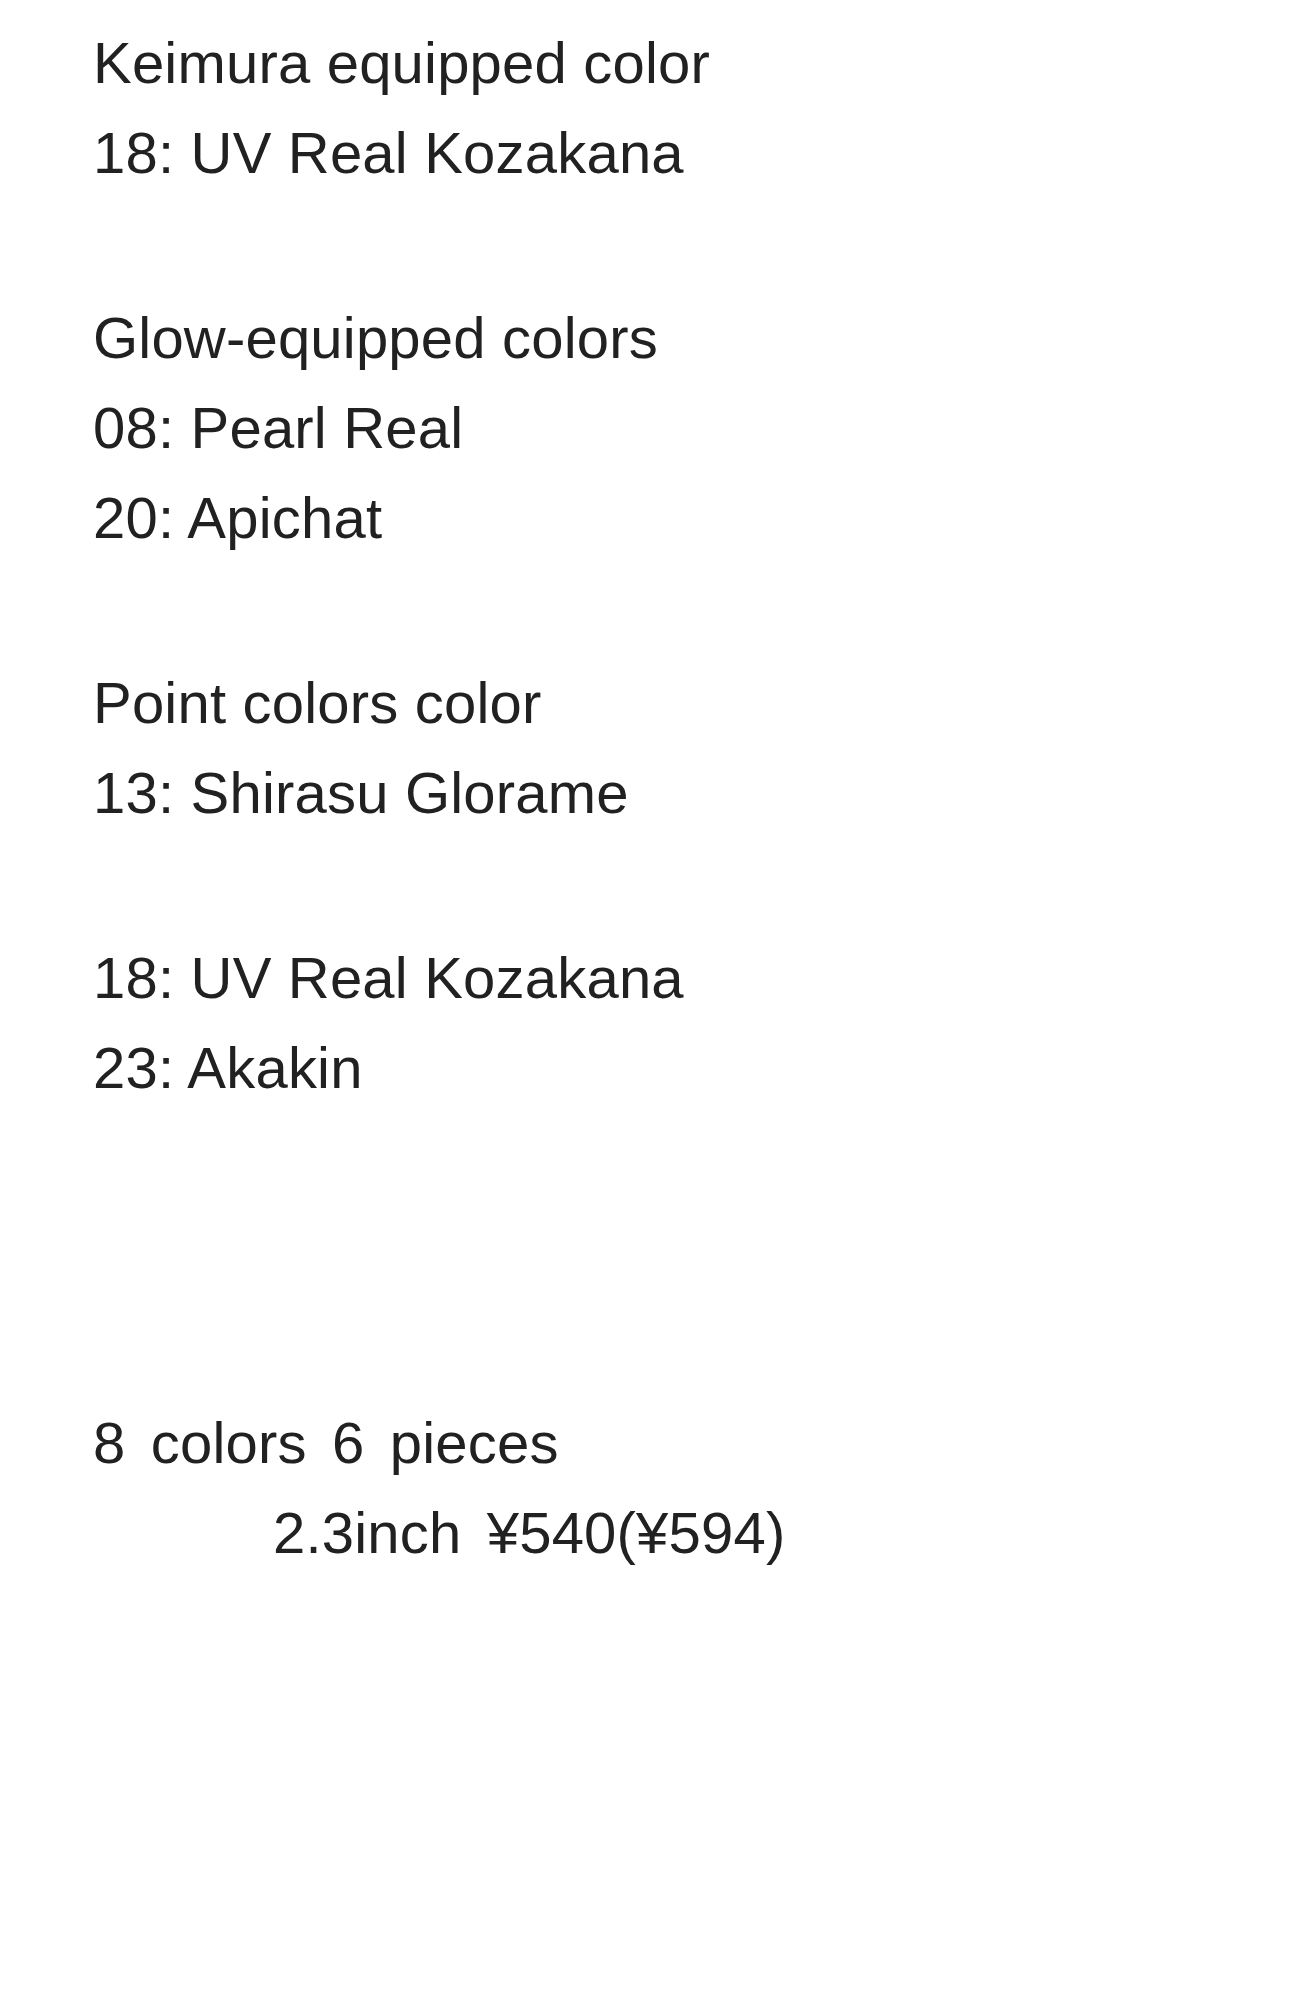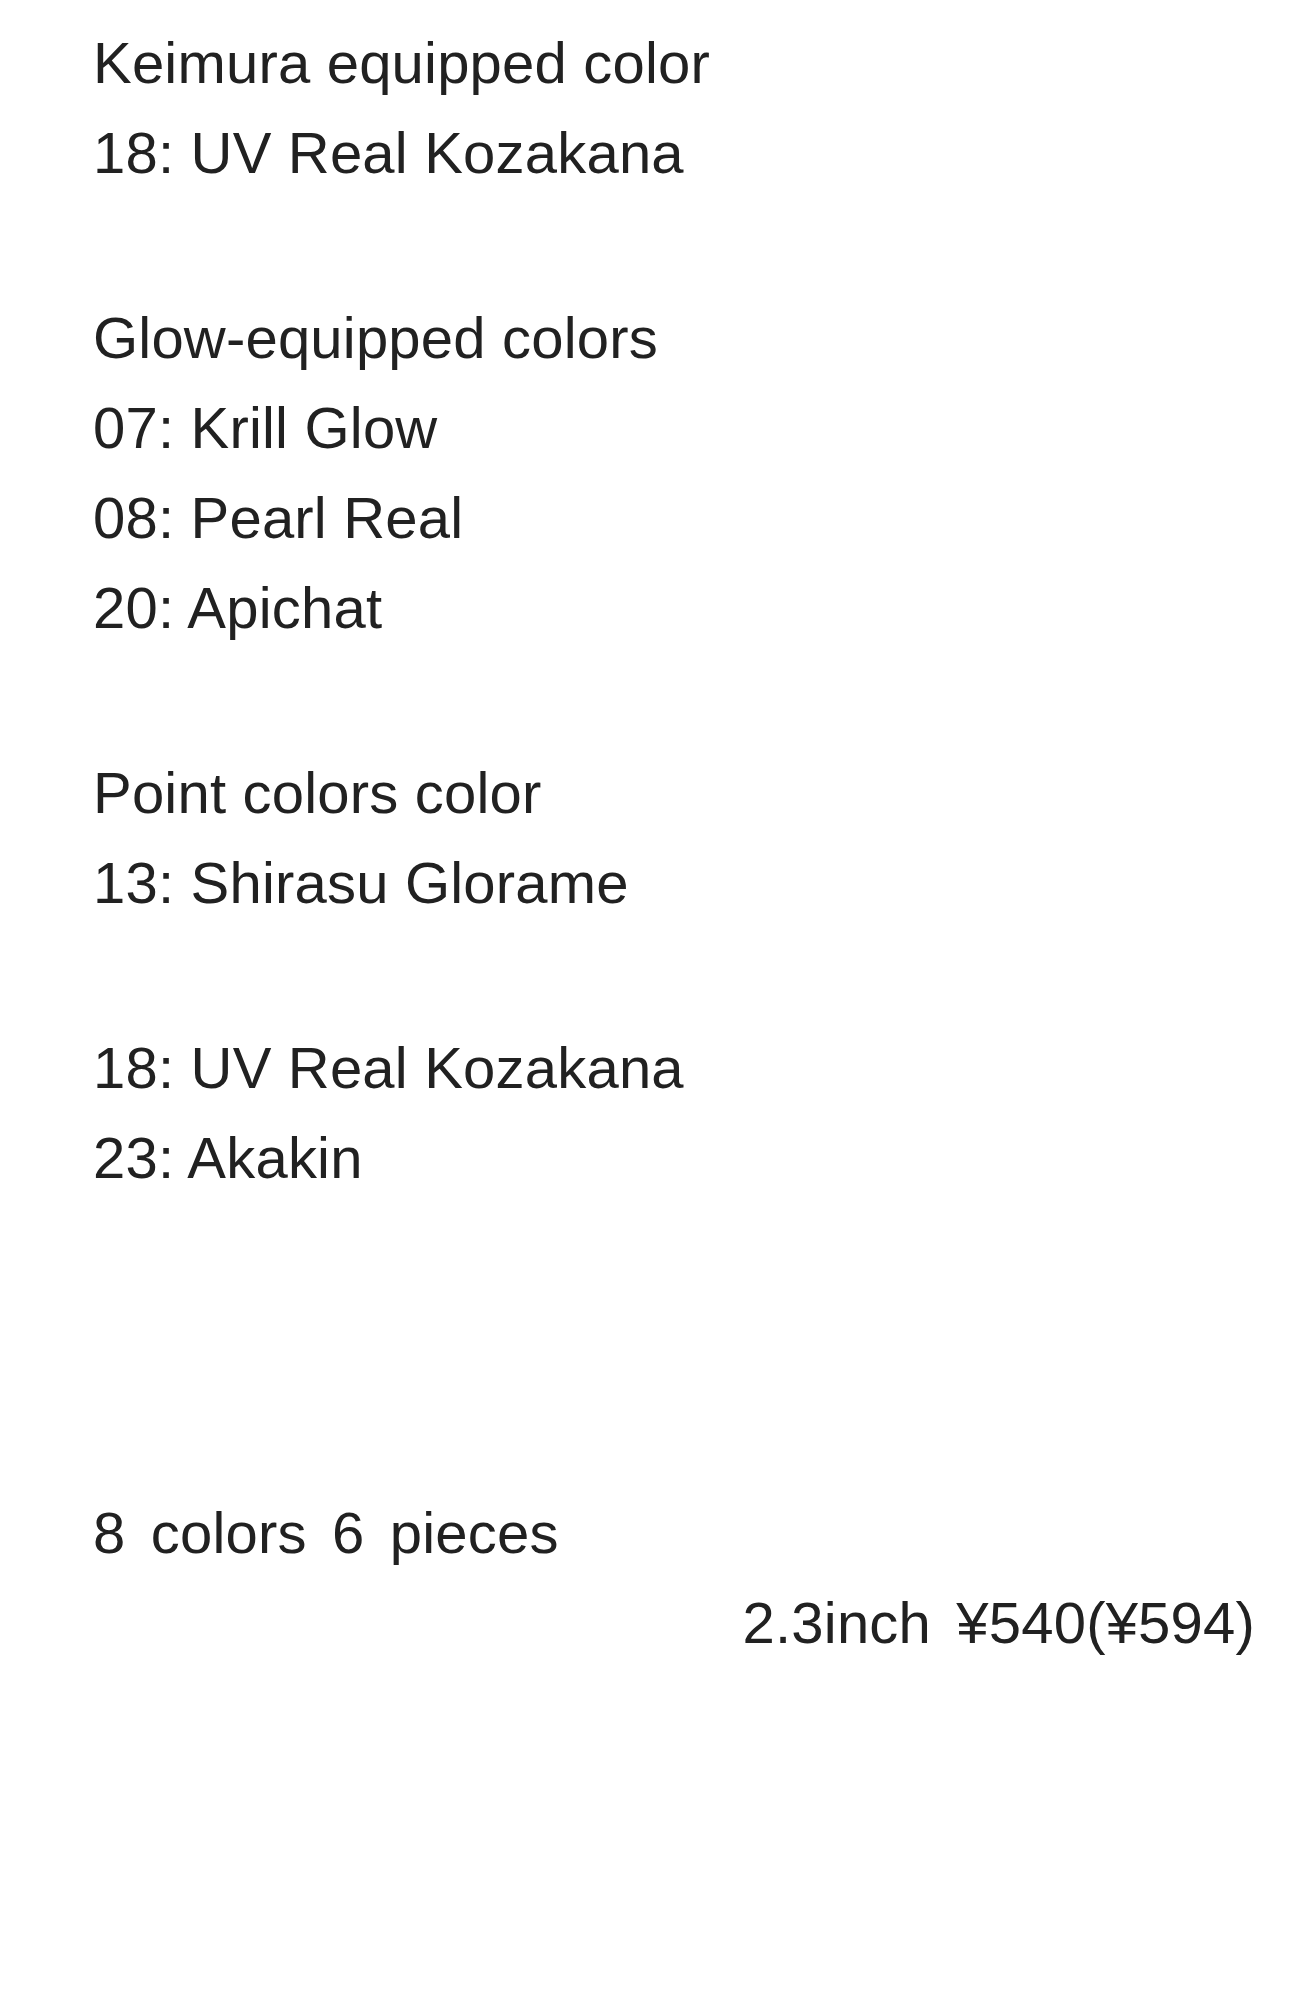--- a/index.html
+++ b/index.html
@@ -5,21 +5,21 @@
   html, body {
     margin: 0;
     padding: 0;
     background: #ffffff;
   }
   .page {
     position: relative;
     width: 1295px;
     height: 2000px;
     box-sizing: border-box;
-    padding: 18px 40px 0 93px;
+    padding: 18px 52px 0 93px;
     background: #ffffff;
     color: #212121;
     font-family: "Liberation Sans", "DejaVu Sans", sans-serif;
     font-size: 58px;
     font-weight: 400;
     overflow: hidden;
   }
   .doc .line {
     height: 90px;
     line-height: 90px;
@@ -27,33 +27,31 @@
     letter-spacing: 0.2px;
   }
   .doc .blank {
     height: 95px;
   }
   .doc .price {
     word-spacing: 9px;
   }
   .doc .indented {
     padding-left: 180px;
-    text-align: right;
   }
 </style>
 </head>
 <body>
 
 <div class="page" style="background: rgb(255, 255, 255); color: rgb(33, 33, 33);">
   <div id="document-root" class="doc">
       <div class="line">Keimura equipped color</div>
       <div class="line">18: UV Real Kozakana</div>
       <div class="blank"></div>
       <div class="line">Glow-equipped colors</div>
-      <div class="line">07: Krill Glow</div>
       <div class="line">08: Pearl Real</div>
       <div class="line">20: Apichat</div>
       <div class="blank"></div>
       <div class="line">Point colors color</div>
       <div class="line">13: Shirasu Glorame</div>
       <div class="blank"></div>
       <div class="line">18: UV Real Kozakana</div>
       <div class="line">23: Akakin</div>
       <div class="blank"></div>
       <div class="blank"></div>

